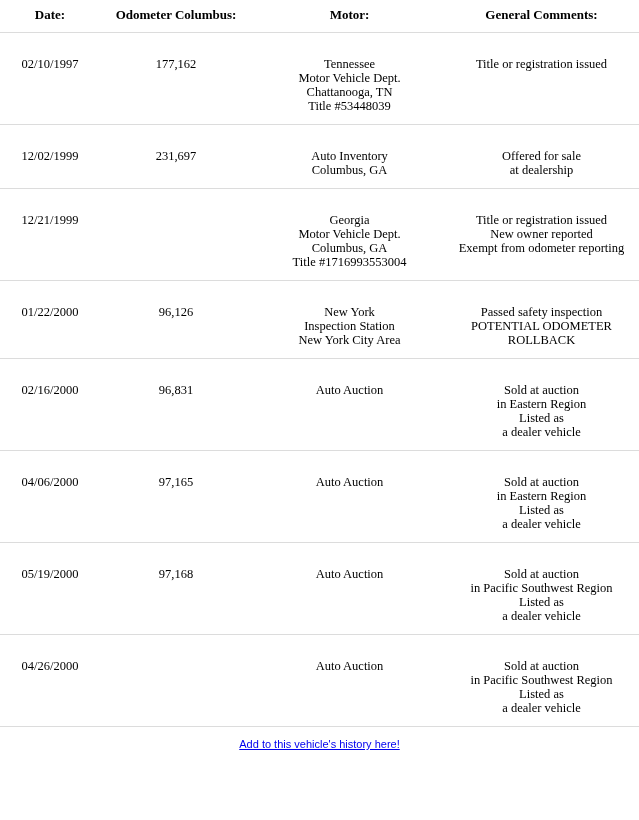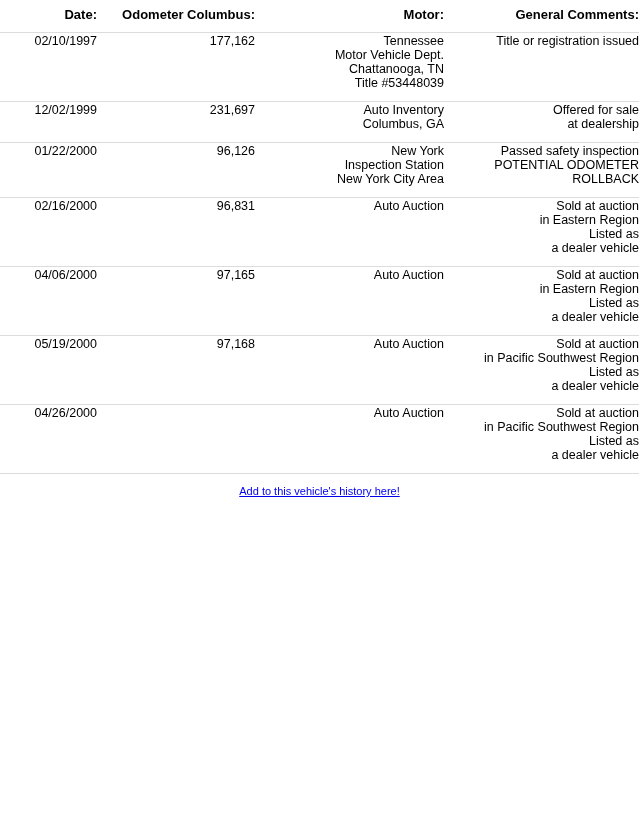--- a/index.html
+++ b/index.html
@@ -21,35 +21,36 @@
   table.history-table {
     width: 639px;
     border-collapse: collapse;
     table-layout: fixed;
   }
   col.c-date { width: 97px; }
   col.c-odo  { width: 158px; }
   col.c-src  { width: 189px; }
   col.c-com  { width: 195px; }
   th, td {
-    text-align: right;
+    text-align: center;
     vertical-align: top;
     font-size: 12.5px;
     line-height: 14px;
     white-space: pre-line;
     font-weight: normal;
+    font-family: Liberation Serif, serif;
   }
   thead th {
     font-weight: bold;
     font-size: 13px;
     padding: 8px 0 10px 0;
     border-bottom: 1px solid var(--divider-color);
   }
   tbody td {
-    padding: 1px 0 11px 0;
+    padding: 24px 0 11px 0;
     border-bottom: 1px solid var(--divider-color);
   }
   th:first-child, td:first-child { padding-left: 3px; }
   .footer {
     text-align: center;
     padding: 7px 0 8px 0;
   }
   .footer a {
     color: var(--link-color);
     font-size: 11px;
@@ -85,20 +86,31 @@
 Title #53448039</td>
         <td>Title or registration issued</td>
       </tr>
       <tr>
         <td>12/02/1999</td>
         <td>231,697</td>
         <td>Auto Inventory
 Columbus, GA</td>
         <td>Offered for sale
 at dealership</td>
+      </tr>
+      <tr>
+        <td>12/21/1999</td>
+        <td></td>
+        <td>Georgia
+Motor Vehicle Dept.
+Columbus, GA
+Title #1716993553004</td>
+        <td>Title or registration issued
+New owner reported
+Exempt from odometer reporting</td>
       </tr>
       <tr>
         <td>01/22/2000</td>
         <td>96,126</td>
         <td>New York
 Inspection Station
 New York City Area</td>
         <td>Passed safety inspection
 POTENTIAL ODOMETER
 ROLLBACK</td>

